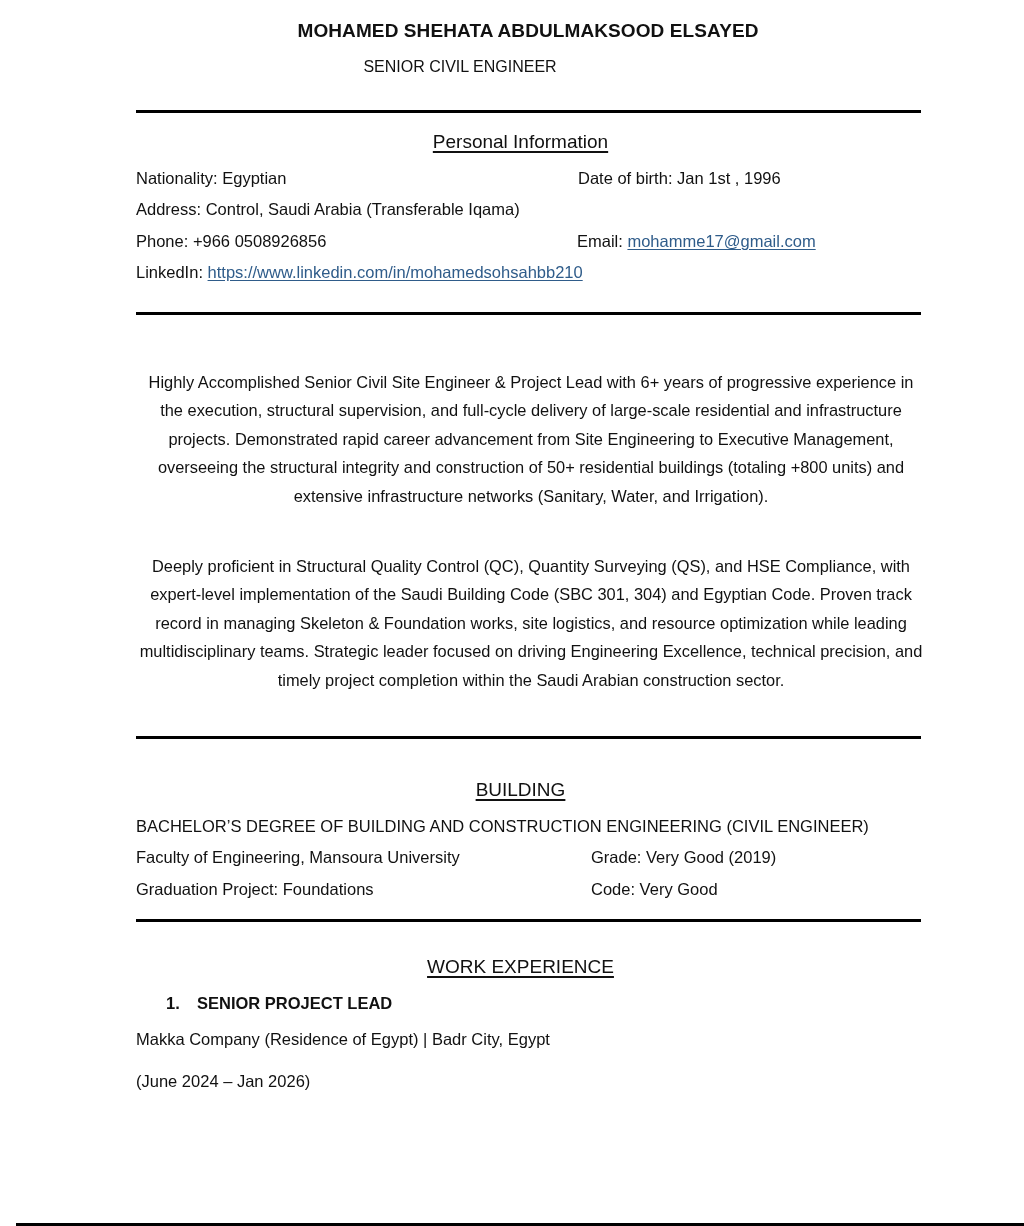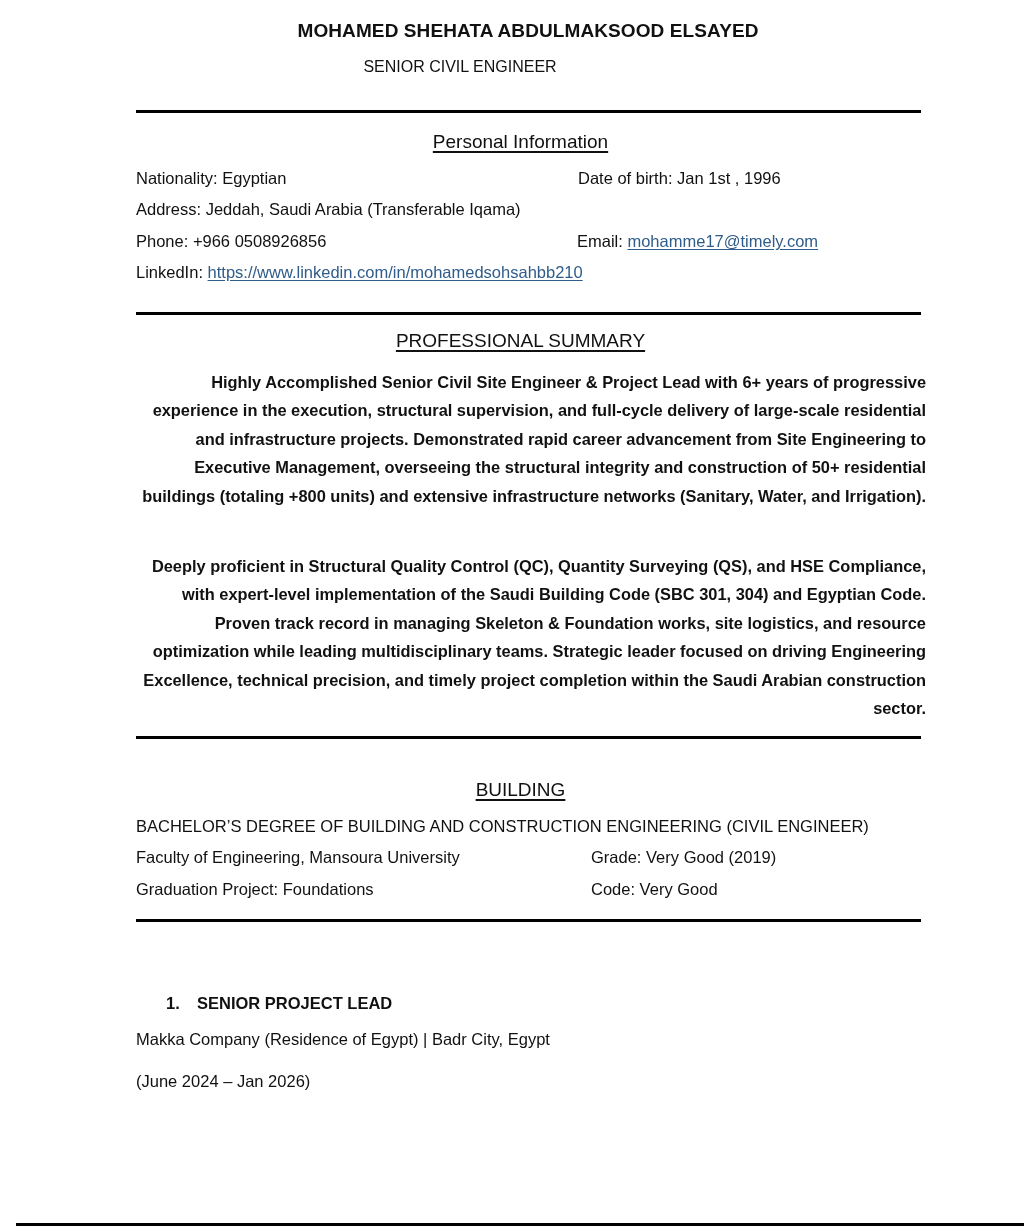--- a/index.html
+++ b/index.html
@@ -9,72 +9,72 @@
       font-family: "Liberation Sans", sans-serif; font-weight: bold; font-size: 19px; letter-spacing: 0.1px; }
     .title { position: absolute; top: 58px; left: 0; width: 888px; text-align: center;
       font-family: "Liberation Sans", sans-serif; font-size: 16px; }
     .rule { position: absolute; left: 120px; width: 785px; height: 3px; background: #000; }
     .heading { position: absolute; left: 0; width: 1009px; text-align: center;
       font-family: "Liberation Sans", sans-serif; font-size: 19px; }
     .heading span { text-decoration: underline; text-underline-offset: 3px; text-decoration-thickness: 1.5px; }
     .txt { position: absolute; font-family: "Liberation Sans", sans-serif; font-size: 16.5px; white-space: nowrap; }
     .link { color: #2f5c8a; text-decoration: underline; text-underline-offset: 2px; }
     .para { position: absolute; left: 120px; width: 790px; font-family: "Liberation Sans", sans-serif;
-      font-size: 16.4px; line-height: 28.4px; text-align: right; font-weight: bold; }
+      font-size: 16.4px; line-height: 28.4px; text-align: center; }
     .bold { font-weight: bold; }
     .bottom-bar { position: absolute; left: 0; bottom: 0; width: 1024px; height: 3px; background: #000; }
   </style>
 </head>
 <body>
 
 <div class="page">
 
   <div class="name">MOHAMED SHEHATA ABDULMAKSOOD ELSAYED</div>
   <div class="title">SENIOR CIVIL ENGINEER</div>
 
   <div class="rule" style="top:110px;"></div>
 
   <div class="heading" style="top:131px;">
     <span>Personal Information</span>
   </div>
 
   <div class="txt" style="left:120px; top:169px;">Nationality: Egyptian</div>
   <div class="txt" style="left:562px; top:169px;">Date of birth: Jan 1st , 1996</div>
-  <div class="txt" style="left:120px; top:200px;">Address: Jeddah, Saudi Arabia (Transferable Iqama)</div>
+  <div class="txt" style="left:120px; top:200px;">Address: Control, Saudi Arabia (Transferable Iqama)</div>
   <div class="txt" style="left:120px; top:232px;">Phone: +966 0508926856</div>
   <div class="txt" style="left:561px; top:232px;">
-    <span>Email: </span><a class="link">mohamme17@timely.com</a>
+    <span>Email: </span><a class="link">mohamme17@gmail.com</a>
   </div>
   <div class="txt" style="left:120px; top:263px;">
     <span>LinkedIn: </span><a class="link">https://www.linkedin.com/in/mohamedsohsahbb210</a>
   </div>
 
   <div class="rule" style="top:312px;"></div>
 
-  <div class="heading" style="top:330px;">
-    <span>PROFESSIONAL SUMMARY</span>
-  </div>
 
   <div class="para" style="top:368px;">Highly Accomplished Senior Civil Site Engineer &amp; Project Lead with 6+ years of progressive experience in the execution, structural supervision, and full-cycle delivery of large-scale residential and infrastructure projects. Demonstrated rapid career advancement from Site Engineering to Executive Management, overseeing the structural integrity and construction of 50+ residential buildings (totaling +800 units) and extensive infrastructure networks (Sanitary, Water, and Irrigation).</div>
   <div class="para" style="top:552px;">Deeply proficient in Structural Quality Control (QC), Quantity Surveying (QS), and HSE Compliance, with expert-level implementation of the Saudi Building Code (SBC 301, 304) and Egyptian Code. Proven track record in managing Skeleton &amp; Foundation works, site logistics, and resource optimization while leading multidisciplinary teams. Strategic leader focused on driving Engineering Excellence, technical precision, and timely project completion within the Saudi Arabian construction sector.</div>
 
   <div class="rule" style="top:736px;"></div>
 
   <div class="heading" style="top:779px;">
     <span>BUILDING</span>
   </div>
 
   <div class="txt" style="left:120px; top:817px;">BACHELOR’S DEGREE OF BUILDING AND CONSTRUCTION ENGINEERING (CIVIL ENGINEER)</div>
   <div class="txt" style="left:120px; top:848px;">Faculty of Engineering, Mansoura University</div>
   <div class="txt" style="left:575px; top:848px;">Grade: Very Good (2019)</div>
   <div class="txt" style="left:120px; top:880px;">Graduation Project: Foundations</div>
   <div class="txt" style="left:575px; top:880px;">Code: Very Good</div>
 
   <div class="rule" style="top:919px;"></div>
 
+  <div class="heading" style="top:956px;">
+    <span>WORK EXPERIENCE</span>
+  </div>
 
   <div class="txt bold" style="left:150px; top:994px;">1.</div>
   <div class="txt bold" style="left:181px; top:994px;">SENIOR PROJECT LEAD</div>
   <div class="txt" style="left:120px; top:1030px;">Makka Company (Residence of Egypt) | Badr City, Egypt</div>
   <div class="txt" style="left:120px; top:1072px;">(June 2024 – Jan 2026)</div>
 
   <div class="bottom-bar"></div>
 </div>
 
 </body></html>

